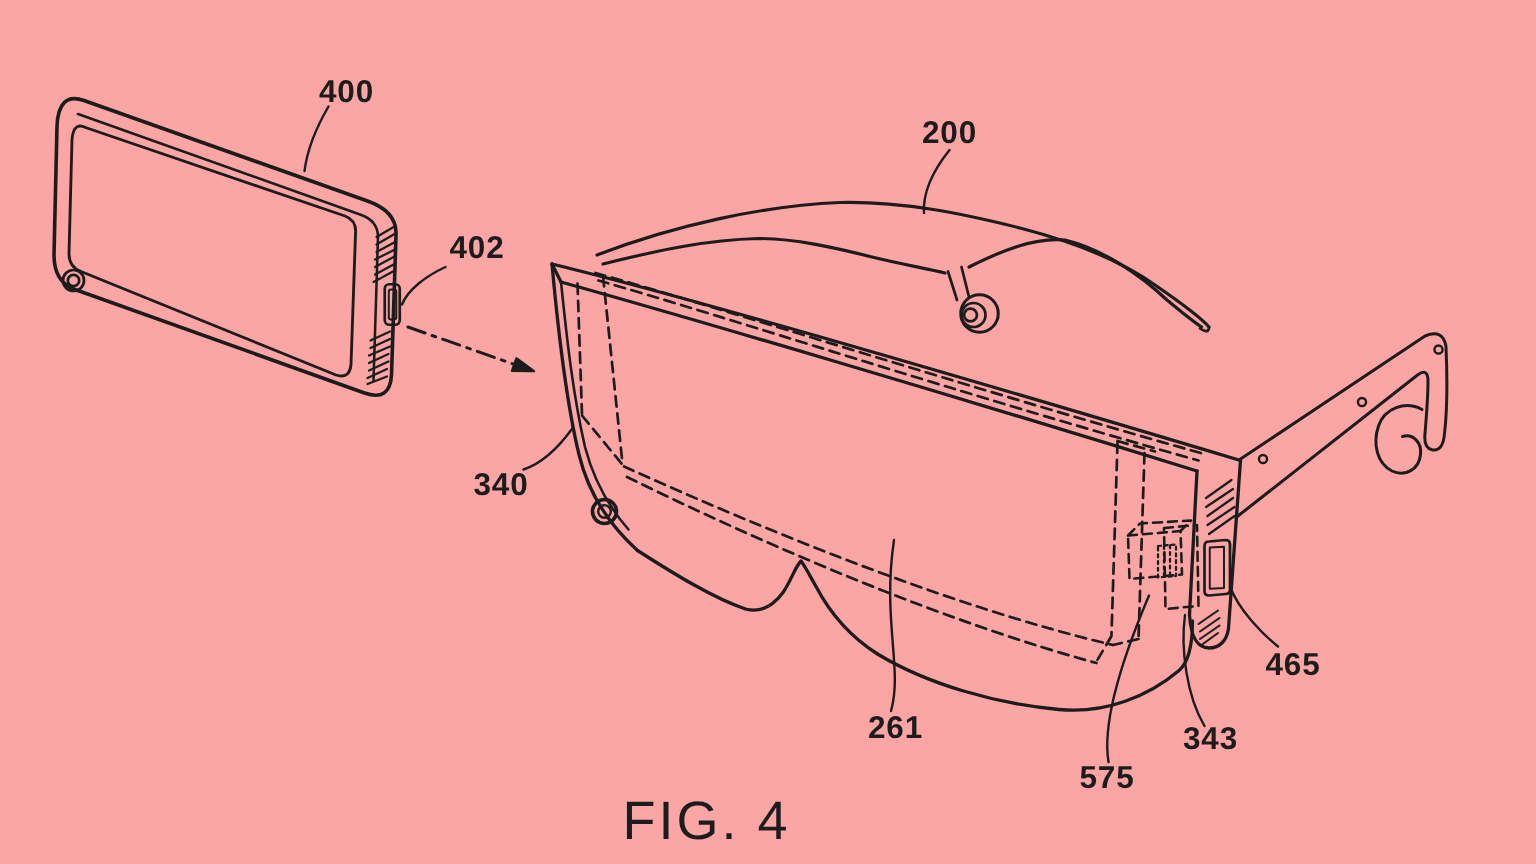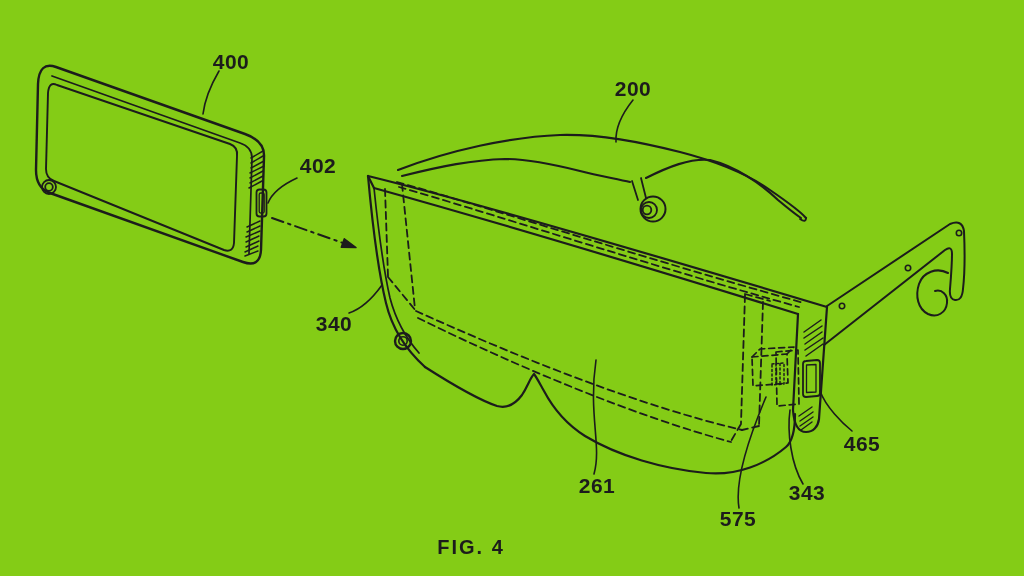--- a/index.html
+++ b/index.html
@@ -1,28 +1,28 @@
 <!DOCTYPE html>
 <html><head>
 <meta charset="utf-8">
 <style>
   html,body{margin:0;padding:0;background:#ffffff;}
   #stage{
-    position:relative;width:1024px;height:576px;background:#84cc16;
+    position:relative;width:1024px;height:576px;background:#fca5a5;
     font-family:"Liberation Sans",sans-serif;overflow:hidden;
   }
   #stage svg{position:absolute;left:0;top:0;}
   .part-label{
     position:absolute;transform:translate(-50%,-50%);
     font-weight:bold;font-size:21px;color:#1c1c1c;letter-spacing:0.5px;
     white-space:nowrap;user-select:none;
   }
   .fig-caption{
     position:absolute;transform:translate(-50%,-50%);
-    font-weight:bold;font-size:20px;color:#1c1c1c;letter-spacing:2px;
+    font-weight:normal;font-size:36px;color:#1c1c1c;letter-spacing:2px;
     white-space:nowrap;user-select:none;
   }
 </style>
 </head>
 <body>
 
 <div id="stage">
 
 <svg width="1024" height="576" viewBox="0 0 1024 576">
   <g fill="none" stroke="#1c1c1c" stroke-linecap="round" stroke-linejoin="round">

